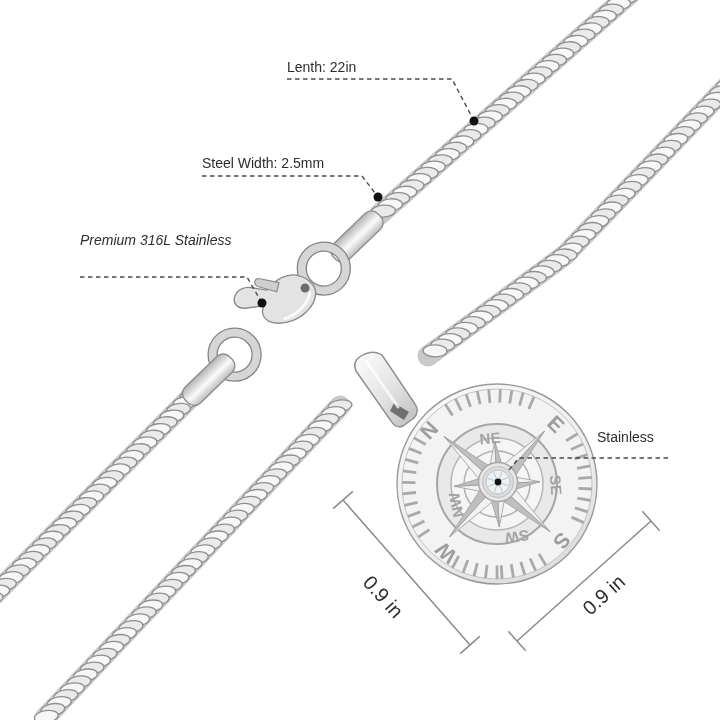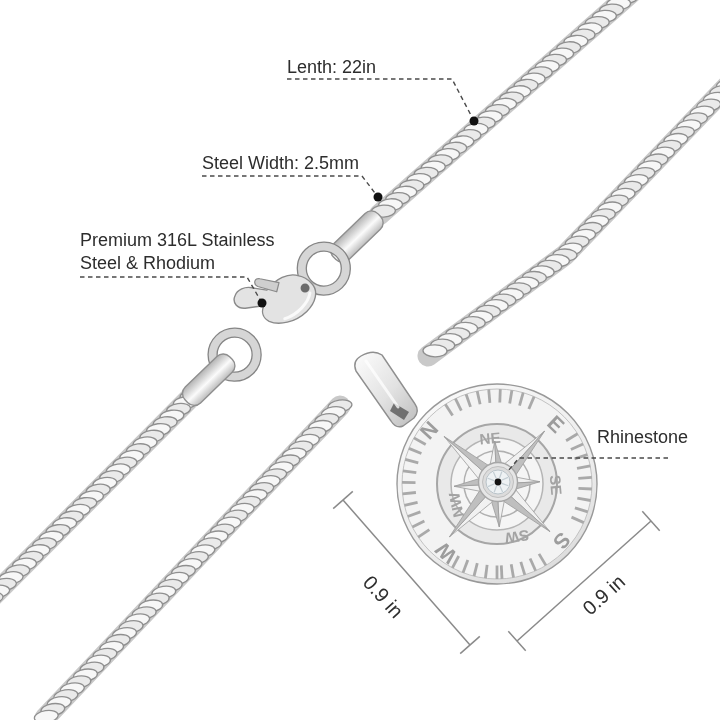--- a/index.html
+++ b/index.html
@@ -1,22 +1,22 @@
 <!DOCTYPE html>
 <html><head>
 <meta charset="utf-8">
 <style>
   html,body{margin:0;padding:0;}
   body{width:720px;height:720px;position:relative;background:#ffffff;overflow:hidden;
        font-family:"Liberation Sans",sans-serif;}
   #scene{position:absolute;left:0;top:0;}
-  .lbl{position:absolute;font-size:18px;line-height:23px;color:#2d2d2d;white-space:nowrap;}
+  .lbl{position:absolute;font-size:14px;line-height:23px;color:#2d2d2d;white-space:nowrap;}
   #length-label{left:287px;top:56px;}
   #chain-width-label{left:202px;top:152px;}
-  #material-label{left:80px;top:229px;}
+  #material-label{left:80px;top:229px;font-style:italic;}
   #rhinestone-label{left:597px;top:426px;}
   .dim-label{position:absolute;font-size:20px;color:#2e2e2e;white-space:nowrap;}
   #dim-left{left:383px;top:597px;transform:translate(-50%,-50%) rotate(48deg);}
   #dim-right{left:604px;top:595px;transform:translate(-50%,-50%) rotate(-42deg);}
 </style>
 </head>
 <body>
 
 <svg id="scene" width="720" height="720" viewBox="0 0 720 720">
   <defs>
@@ -346,17 +346,16 @@
       <line x1="525.7" y1="650.7" x2="508.3" y2="631.3"></line>
       <line x1="659.7" y1="530.7" x2="642.3" y2="511.3"></line>
     </g>
   </g>
 </svg>
 
 <div class="lbl" id="length-label">Lenth: 22in</div>
 <div class="lbl" id="chain-width-label">Steel Width: 2.5mm</div>
 <div class="lbl" id="material-label">
   <div>Premium 316L Stainless</div>
-  <div>Steel &amp; Rhodium</div>
 </div>
-<div class="lbl" id="rhinestone-label">Rhinestone</div>
+<div class="lbl" id="rhinestone-label">Stainless</div>
 <div class="dim-label" id="dim-left">0.9 in</div>
 <div class="dim-label" id="dim-right">0.9 in</div>
 
 </body></html>

